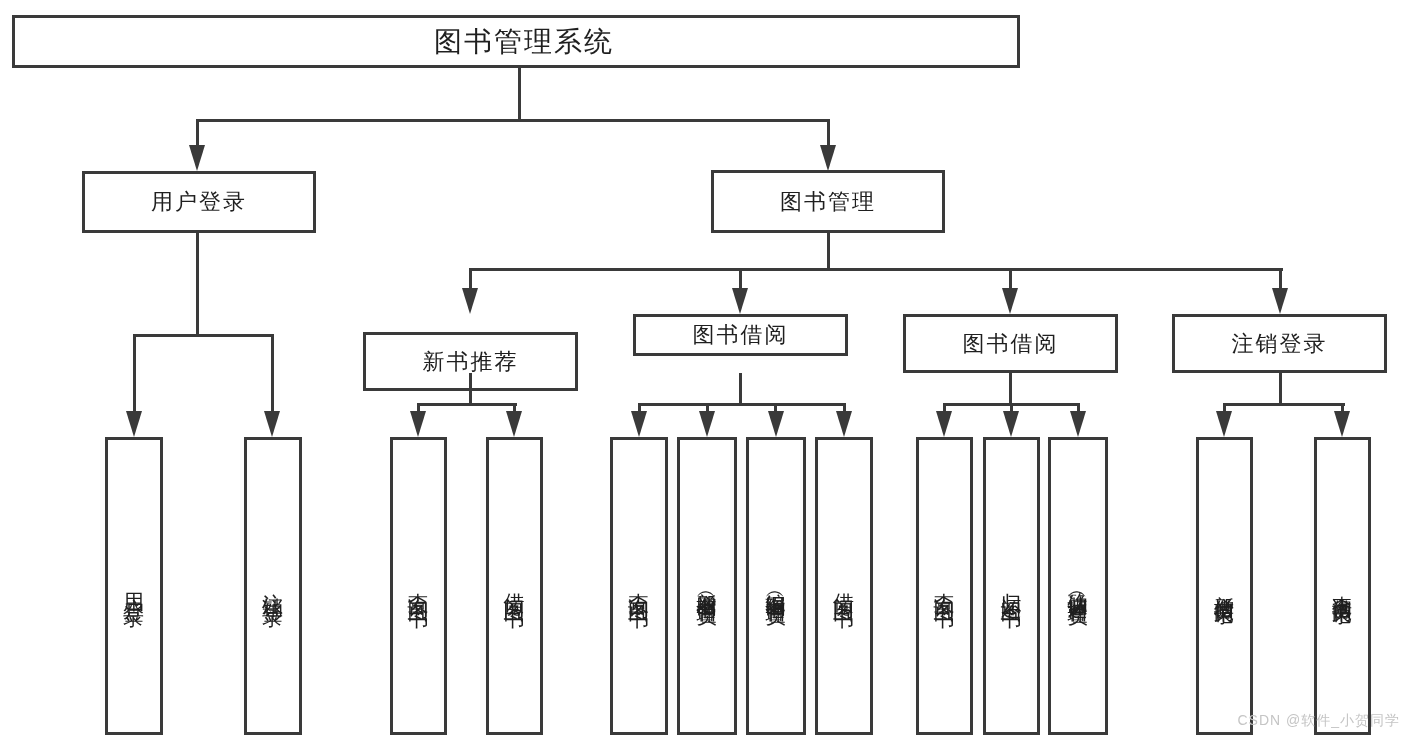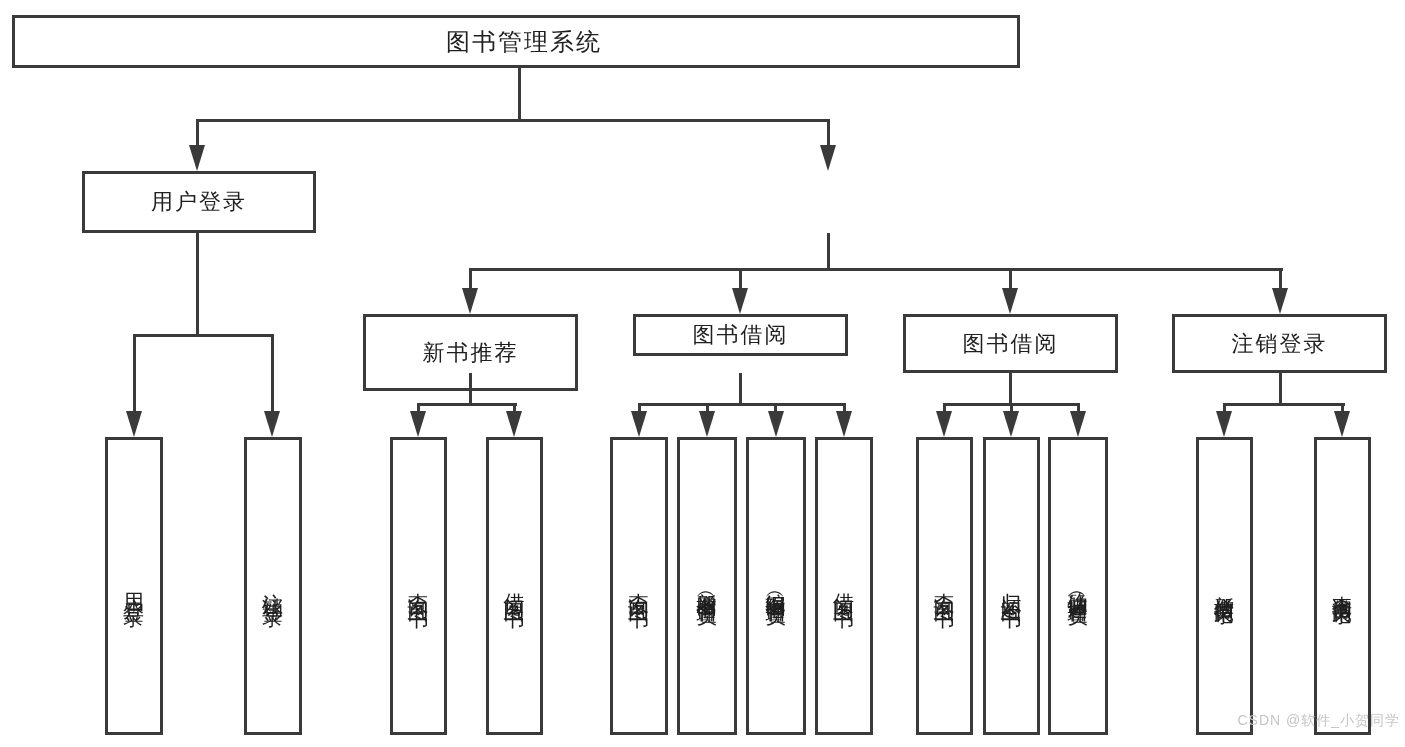--- a/index.html
+++ b/index.html
@@ -25,21 +25,21 @@
     display:flex;
     align-items:center;
     justify-content:center;
     color:var(--text-color);
   }
   .hbox{
     font-size:22px;
     letter-spacing:2px;
     white-space:nowrap;
   }
-  .root-box{font-size:24px;padding-left:16px;}
+  .root-box{font-size:28px;padding-left:16px;}
   .vbox{
     top:437px;
     height:298px;
     writing-mode:vertical-rl;
     text-orientation:mixed;
     font-size:21px;
     letter-spacing:5px;
     line-height:1;
     padding:6px 0;
   }
@@ -73,40 +73,41 @@
   <div class="box hbox root-box" style="left:12px;top:15px;width:1008px;height:53px;">图书管理系统</div>
 
   <div class="line" style="left:518px;top:68px;width:3px;height:53px;"></div>
   <div class="line" style="left:196px;top:119px;width:634px;height:3px;"></div>
   <div class="line" style="left:196px;top:119px;width:3px;height:28px;"></div>
   <div class="arrow" style="left:189px;top:145px;"></div>
   <div class="line" style="left:827px;top:119px;width:3px;height:28px;"></div>
   <div class="arrow" style="left:820px;top:145px;"></div>
 
   <div class="box hbox" style="left:82px;top:171px;width:234px;height:62px;">用户登录</div>
+  <div class="box hbox" style="left:711px;top:170px;width:234px;height:63px;">图书管理</div>
 
   <div class="line" style="left:196px;top:233px;width:3px;height:102px;"></div>
   <div class="line" style="left:133px;top:334px;width:141px;height:3px;"></div>
   <div class="line" style="left:133px;top:334px;width:3px;height:80px;"></div>
   <div class="arrow" style="left:126px;top:411px;"></div>
   <div class="line" style="left:271px;top:334px;width:3px;height:80px;"></div>
   <div class="arrow" style="left:264px;top:411px;"></div>
 
   <div class="line" style="left:827px;top:233px;width:3px;height:37px;"></div>
   <div class="line" style="left:469px;top:268px;width:814px;height:3px;"></div>
   <div class="line" style="left:469px;top:268px;width:3px;height:22px;"></div>
   <div class="arrow" style="left:462px;top:288px;"></div>
   <div class="line" style="left:739px;top:268px;width:3px;height:22px;"></div>
   <div class="arrow" style="left:732px;top:288px;"></div>
   <div class="line" style="left:1009px;top:268px;width:3px;height:22px;"></div>
   <div class="arrow" style="left:1002px;top:288px;"></div>
   <div class="line" style="left:1279px;top:268px;width:3px;height:22px;"></div>
   <div class="arrow" style="left:1272px;top:288px;"></div>
 
-  <div class="box hbox" style="left:363px;top:314px;width:215px;height:77px;">新书推荐</div>
+  <div class="box hbox" style="left:363px;top:332px;width:215px;height:59px;">新书推荐</div>
   <div class="box hbox" style="left:633px;top:314px;width:215px;height:42px;">图书借阅</div>
   <div class="box hbox" style="left:903px;top:314px;width:215px;height:59px;">图书借阅</div>
   <div class="box hbox" style="left:1172px;top:314px;width:215px;height:59px;">注销登录</div>
 
   <div class="line" style="left:469px;top:373px;width:3px;height:33px;"></div>
   <div class="line" style="left:417px;top:403px;width:100px;height:3px;"></div>
   <div class="line" style="left:417px;top:403px;width:3px;height:10px;"></div>
   <div class="arrow" style="left:410px;top:411px;"></div>
   <div class="line" style="left:513px;top:403px;width:3px;height:10px;"></div>
   <div class="arrow" style="left:506px;top:411px;"></div>

